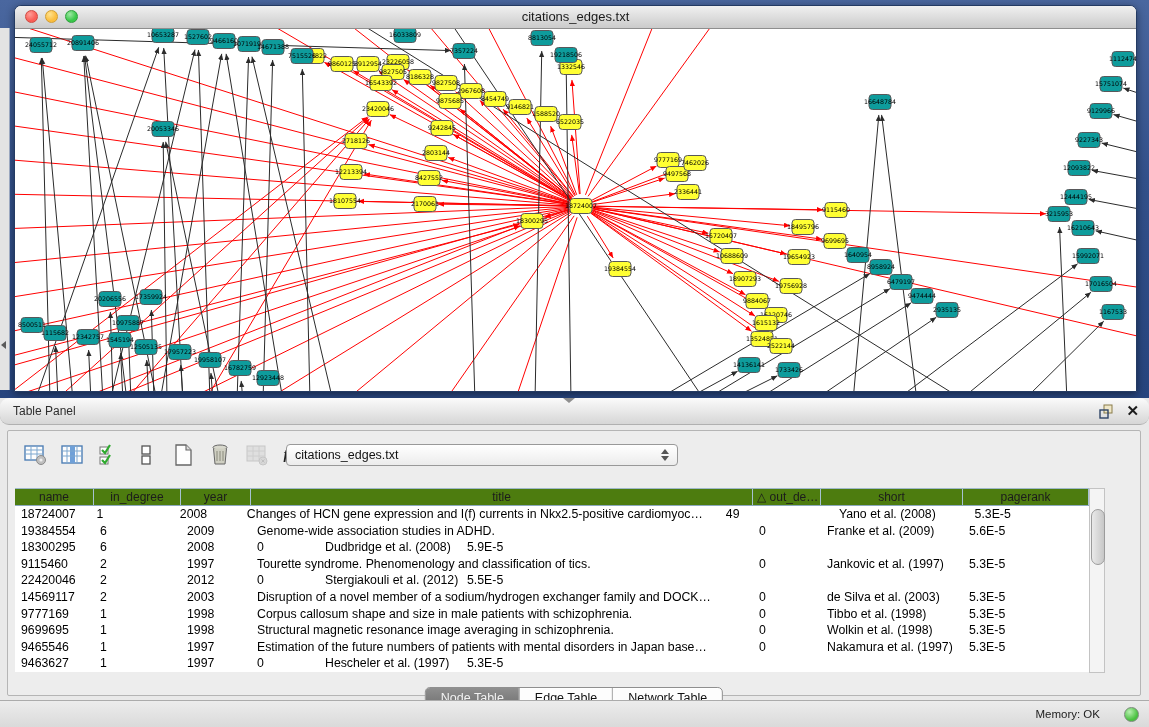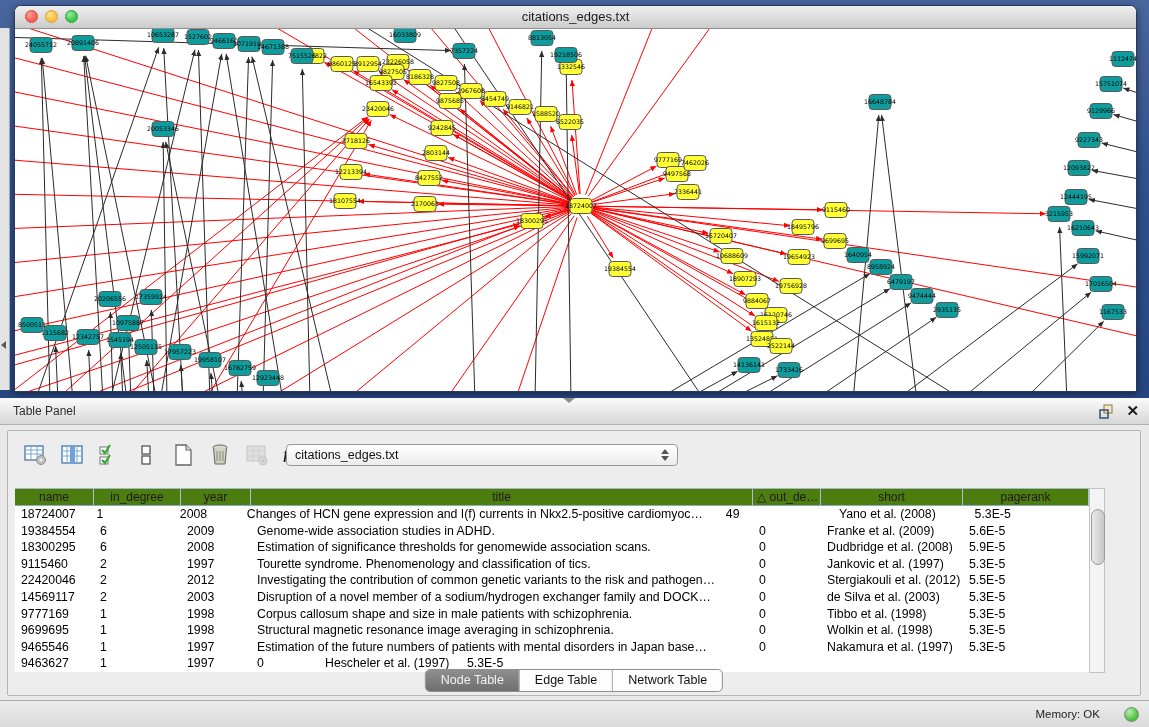--- a/index.html
+++ b/index.html
@@ -24,21 +24,21 @@
   .light{width:13px;height:13px;border-radius:50%;box-sizing:border-box;}
   .light.red{background:radial-gradient(circle at 35% 30%,#ff9d97,#f95f57 60%);border:1px solid #ce4a42;}
   .light.yellow{background:radial-gradient(circle at 35% 30%,#ffe28e,#fbbe3f 60%);border:1px solid #d19e33;}
   .light.green{background:radial-gradient(circle at 35% 30%,#9fe8a4,#3ac84a 60%);border:1px solid #2f9e3d;}
   .canvas{position:relative;width:1121px;height:362px;background:#ffffff;}
   .canvas svg{display:block;}
 
   
   .table-panel{position:absolute;left:0;top:398px;width:1149px;height:302px;background:#e9e9e9;}
   .panel-titlebar{position:relative;height:26px;background:linear-gradient(180deg,#fbfbfb,#d6d6d6);
-                  border-bottom:1px solid #b0b0b0;}
+                  border-bottom:1px solid #b0b0b0;border-radius:9px;}
   .panel-titlebar .ptitle{font-size:12px;color:#2e2e2e;line-height:26px;padding-left:13px;}
   .panel-titlebar .notch{position:absolute;left:563px;top:0;width:0;height:0;
                   border-left:6px solid transparent;border-right:6px solid transparent;
                   border-top:5px solid #8f8f8f;}
   .panel-actions{position:absolute;right:10px;top:4px;display:flex;gap:12px;align-items:center;}
   .float-btn svg{display:block;}
   .close-btn{font-size:15px;font-weight:bold;color:#1c1c1c;line-height:18px;cursor:default;}
 
   .panel-card{position:absolute;left:7px;top:32px;width:1134px;height:266px;box-sizing:border-box;
               background:#ededed;border:1px solid #b5b5b5;border-radius:2px;}
@@ -60,21 +60,21 @@
   .th{font-size:12px;color:#1c1c1c;text-align:center;line-height:17px;box-sizing:border-box;
       border-right:1px solid #a6c2d3;overflow:hidden;white-space:nowrap;}
   .trow{display:flex;height:16.6px;background:#fff;}
   .td{font-size:12.3px;color:#000;line-height:16.6px;box-sizing:border-box;padding-left:6px;
       overflow:hidden;white-space:nowrap;}
   .vscroll{position:absolute;left:1081px;top:57px;width:16px;height:185px;box-sizing:border-box;
            background:#f4f4f4;border:1px solid #c3c3c3;}
   .vthumb{position:absolute;left:1px;top:20px;width:12px;height:54px;border-radius:7px;
           background:linear-gradient(90deg,#e9e9e9,#c7c7c7);border:1px solid #9b9b9b;}
 
-  .tabbar{position:absolute;left:50%;transform:translateX(-50%);top:238px;height:21px;display:flex;
+  .tabbar{position:absolute;left:50%;transform:translateX(-50%);top:256px;height:21px;display:flex;
           border:1px solid #8f8f8f;border-radius:5px;overflow:hidden;background:#fdfdfd;
           box-shadow:inset 0 1px 0 #fff;}
   .tabseg{font-size:12.5px;color:#111;line-height:21px;padding:0 15px;white-space:nowrap;}
   .tabseg + .tabseg{border-left:1px solid #a5a5a5;}
   .tabseg.active{background:linear-gradient(180deg,#8f8f8f,#6e6e6e);color:#f2f2f2;}
 
   .statusbar{position:absolute;left:0;top:700px;width:1149px;height:27px;
              background:linear-gradient(180deg,#ececec,#dadada);border-top:1px solid #ababab;
              display:flex;align-items:center;justify-content:flex-end;box-sizing:border-box;padding-right:10px;}
   .mem{font-size:11.5px;color:#222;margin-right:24px;}
@@ -691,39 +691,37 @@
               <div class="td" style="width: 70px;">2009</div>
               <div class="td" style="width: 502px;">Genome-wide association studies in ADHD.</div>
               <div class="td" style="width: 68px;">0</div>
               <div class="td" style="width: 142px;">Franke et al. (2009)</div>
               <div class="td" style="width: 126px;">5.6E-5</div>
             </div>
             <div class="trow">
               <div class="td" style="width: 79px;">18300295</div>
               <div class="td" style="width: 87px;">6</div>
               <div class="td" style="width: 70px;">2008</div>
-              <div class="td" style="width: 502px;">Estimation of significance thresholds for genomewide association scans.</div>
               <div class="td" style="width: 68px;">0</div>
               <div class="td" style="width: 142px;">Dudbridge et al. (2008)</div>
               <div class="td" style="width: 126px;">5.9E-5</div>
             </div>
             <div class="trow">
               <div class="td" style="width: 79px;">9115460</div>
               <div class="td" style="width: 87px;">2</div>
               <div class="td" style="width: 70px;">1997</div>
               <div class="td" style="width: 502px;">Tourette syndrome. Phenomenology and classification of tics.</div>
               <div class="td" style="width: 68px;">0</div>
               <div class="td" style="width: 142px;">Jankovic et al. (1997)</div>
               <div class="td" style="width: 126px;">5.3E-5</div>
             </div>
             <div class="trow">
               <div class="td" style="width: 79px;">22420046</div>
               <div class="td" style="width: 87px;">2</div>
               <div class="td" style="width: 70px;">2012</div>
-              <div class="td" style="width: 502px;">Investigating the contribution of common genetic variants to the risk and pathogen…</div>
               <div class="td" style="width: 68px;">0</div>
               <div class="td" style="width: 142px;">Stergiakouli et al. (2012)</div>
               <div class="td" style="width: 126px;">5.5E-5</div>
             </div>
             <div class="trow">
               <div class="td" style="width: 79px;">14569117</div>
               <div class="td" style="width: 87px;">2</div>
               <div class="td" style="width: 70px;">2003</div>
               <div class="td" style="width: 502px;">Disruption of a novel member of a sodium/hydrogen exchanger family and DOCK…</div>
               <div class="td" style="width: 68px;">0</div>

